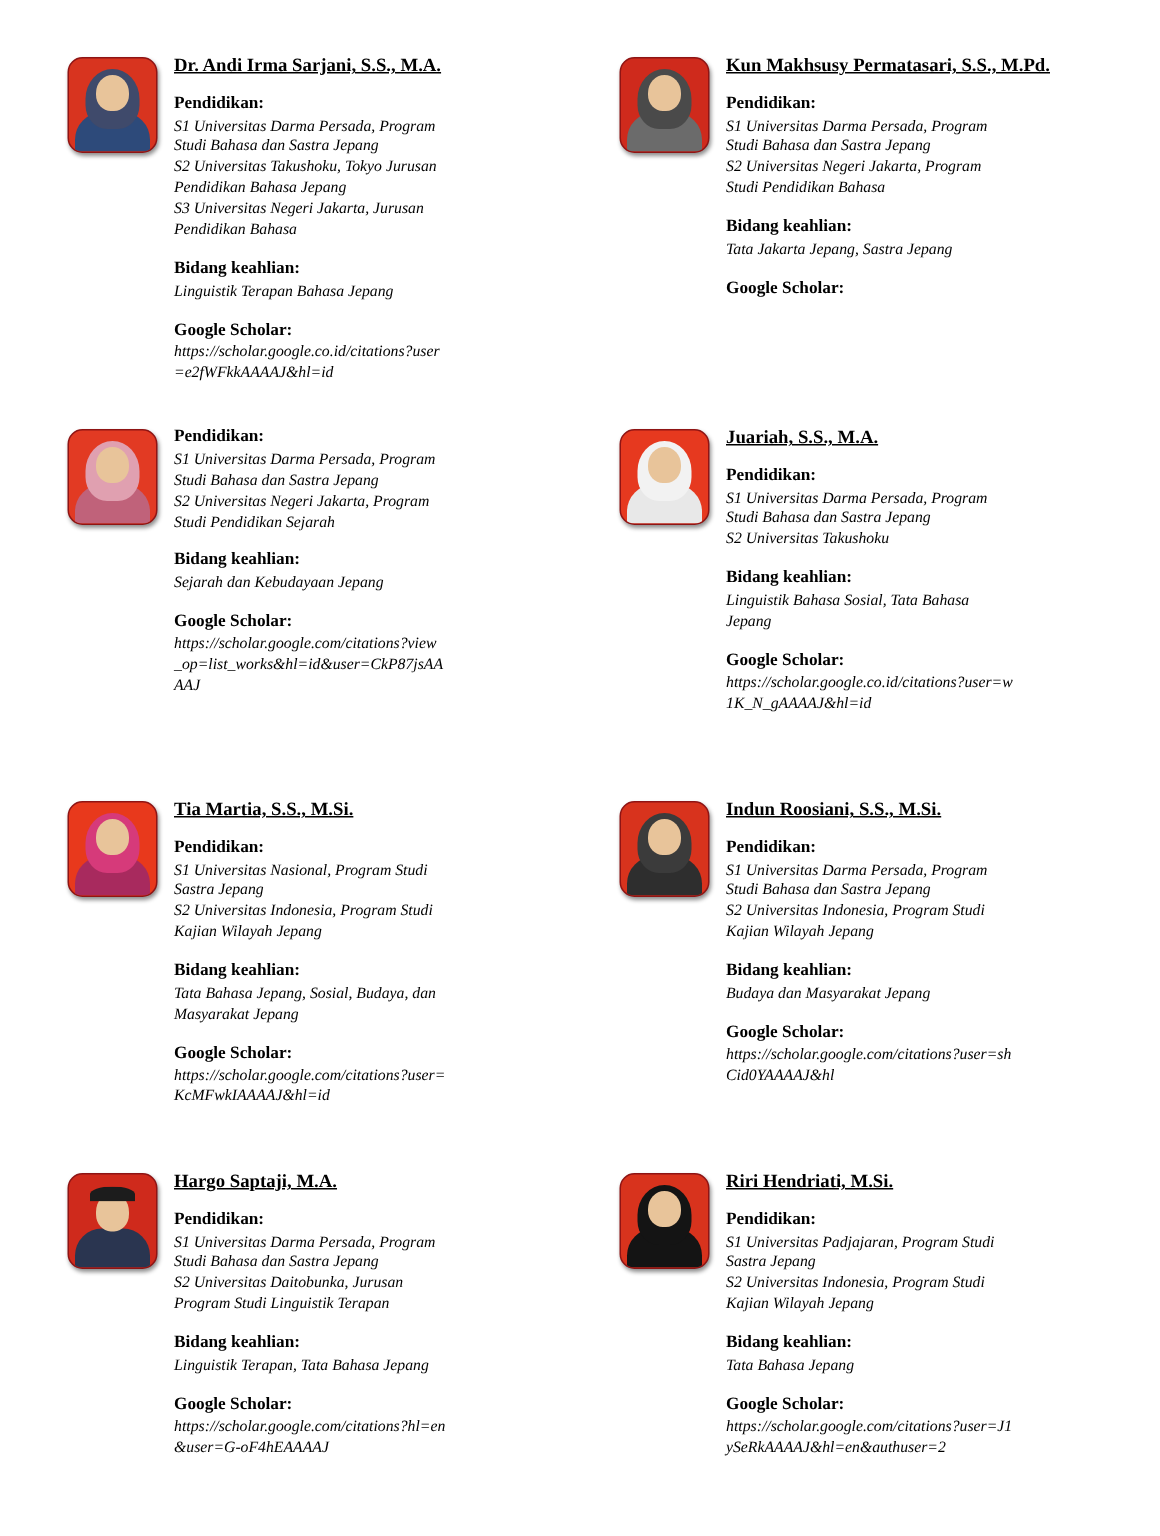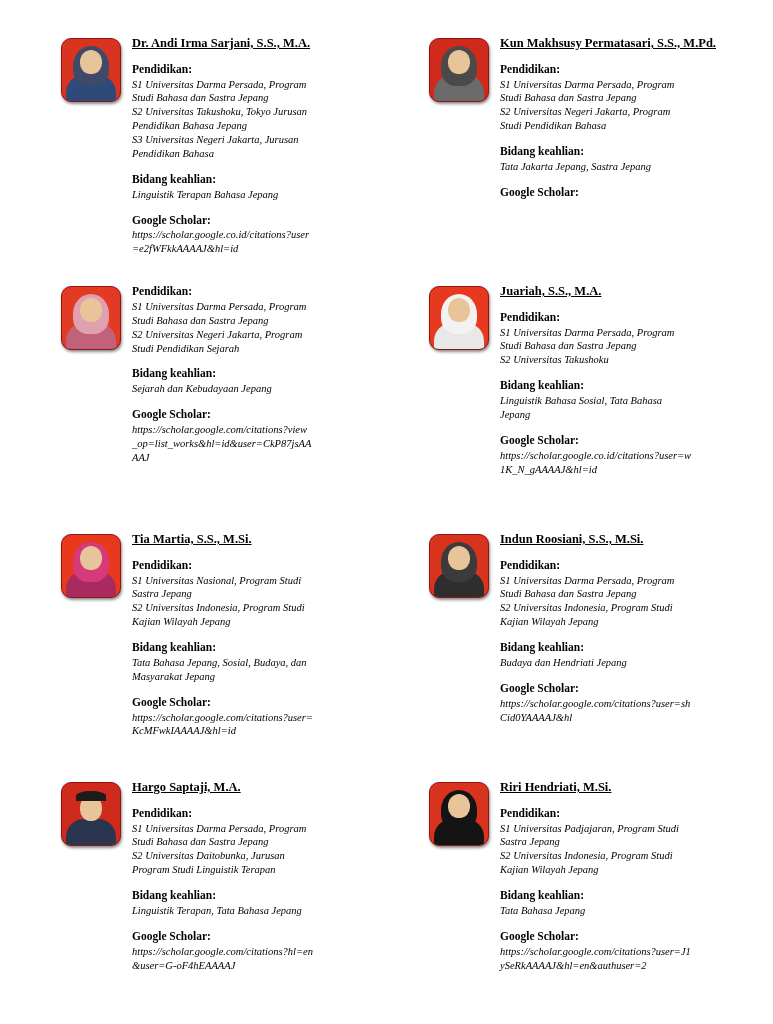--- a/index.html
+++ b/index.html
@@ -12,21 +12,21 @@
     height: 1024px;
     font-family: "Liberation Serif", serif;
     color: #000000;
     overflow: hidden;
   }
   .page {
     position: relative;
     width: 667px;
     height: 1024px;
     box-sizing: border-box;
-    padding: 28px 40px 0 52px;
+    padding: 28px 40px 0 36px;
   }
   .grid {
     display: grid;
     grid-template-columns: 350px 350px;
     column-gap: 18px;
     row-gap: 0px;
   }
   .entry {
     display: flex;
     align-items: flex-start;
@@ -279,21 +279,21 @@
         <div class="name">Indun Roosiani, S.S., M.Si.</div>
         <div class="block">
           <div class="section-label">Pendidikan:</div>
           <div class="section-body">S1 Universitas Darma Persada, Program
 Studi Bahasa dan Sastra Jepang
 S2 Universitas Indonesia, Program Studi
 Kajian Wilayah Jepang</div>
         </div>
         <div class="block">
           <div class="section-label">Bidang keahlian:</div>
-          <div class="section-body">Budaya dan Hendriati Jepang</div>
+          <div class="section-body">Budaya dan Masyarakat Jepang</div>
         </div>
         <div class="block">
           <div class="section-label">Google Scholar:</div>
           <div class="section-body link">https://scholar.google.com/citations?user=sh
 Cid0YAAAAJ&amp;hl</div>
         </div>
       </div>
     </div>
 
     <div class="entry">

